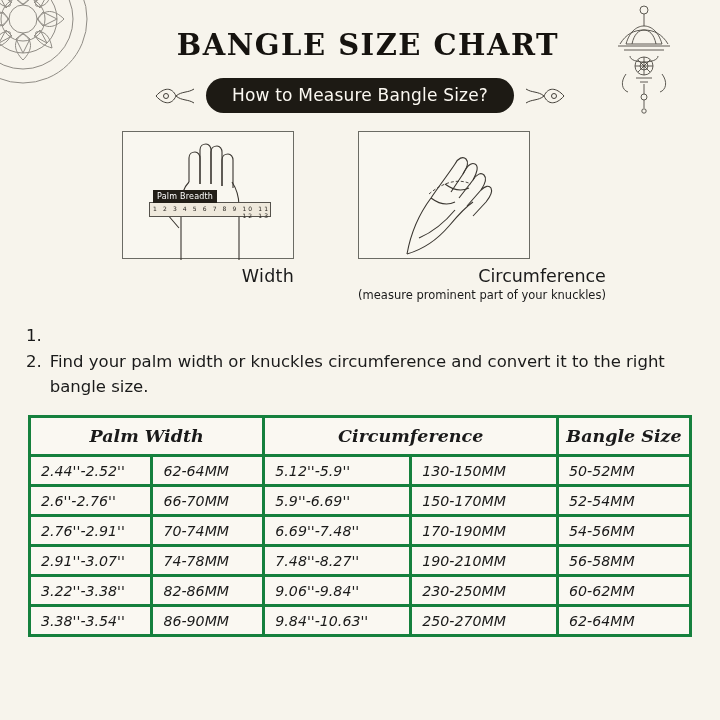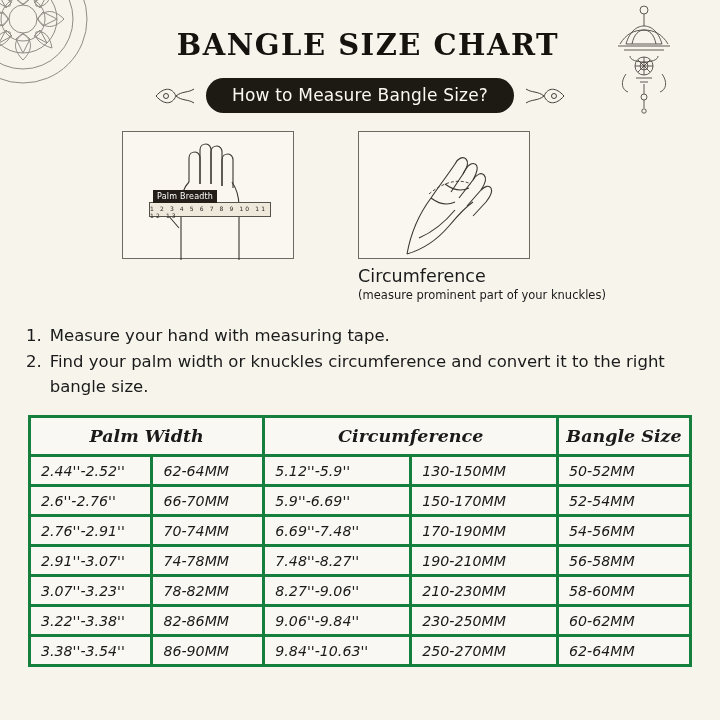--- a/index.html
+++ b/index.html
@@ -73,21 +73,21 @@
   }
 
   
   .figures {
     display: flex;
     justify-content: center;
     gap: 56px;
     margin-top: 18px;
   }
   .fig-block {
-    text-align: left;
+    text-align: right;
     padding-left: 8px;
   }
   .fig-frame {
     width: 172px;
     height: 128px;
     border: 1px solid #6b6b64;
     background: #f9f7f0;
     box-sizing: border-box;
     position: relative;
   }
@@ -278,20 +278,21 @@
           <path d="M77 52 L77 18 C77 14 80 12 83 12 C86 12 88 15 88 18 L88 52"></path>
           <path d="M88 52 L88 20 C88 16 91 14 94 14 C97 14 99 17 99 20 L99 54"></path>
           <path d="M99 54 L99 28 C99 24 102 22 105 22 C108 22 110 25 110 28 L110 56"></path>
           <path d="M58 80 C50 70 44 66 40 68 C36 70 38 76 44 82 L56 96"></path>
         </g>
       </svg>
       <div class="tape"></div>
       <div class="tape-nums">1 2 3 4 5 6 7 8 9 10 11 12 13</div>
       <div class="tape-label">Palm Breadth</div>
     </div>
+    <div class="fig-caption">Width</div>
     <div class="fig-subcaption"></div>
   </div>
 
   <div class="fig-block">
     <div class="fig-frame">
       <svg viewBox="0 0 172 128" width="172" height="128">
         <g fill="none" stroke="#3a3630" stroke-width="1.1">
           <path d="M48 122 C52 100 60 82 72 66 C80 54 88 44 96 32"></path>
           <path d="M96 32 C99 26 104 24 107 27 C110 30 108 36 104 42 L92 60"></path>
           <path d="M104 42 C108 34 112 30 116 32 C120 34 118 41 114 48 L100 66"></path>
@@ -309,21 +310,20 @@
     </div>
     <div class="fig-caption">Circumference</div>
     <div class="fig-subcaption">(measure prominent part of your knuckles)</div>
   </div>
 
 </div>
 
 <div class="steps">
   <div class="step">
     <span class="step-num">1.</span>
-    <span>Measure your hand with measuring tape.</span>
   </div>
   <div class="step">
     <span class="step-num">2.</span>
     <span>Find your palm width or knuckles circumference and convert it to the right bangle size.</span>
   </div>
 </div>
 
 <div class="table-wrap">
   <table>
     <thead>
@@ -356,27 +356,20 @@
         <td class="c-size">54-56MM</td>
       </tr>
       <tr>
         <td class="c-inch1">2.91''-3.07''</td>
         <td class="c-mm1">74-78MM</td>
         <td class="c-inch2">7.48''-8.27''</td>
         <td class="c-mm2">190-210MM</td>
         <td class="c-size">56-58MM</td>
       </tr>
       <tr>
-        <td class="c-inch1">3.07''-3.23''</td>
-        <td class="c-mm1">78-82MM</td>
-        <td class="c-inch2">8.27''-9.06''</td>
-        <td class="c-mm2">210-230MM</td>
-        <td class="c-size">58-60MM</td>
-      </tr>
-      <tr>
         <td class="c-inch1">3.22''-3.38''</td>
         <td class="c-mm1">82-86MM</td>
         <td class="c-inch2">9.06''-9.84''</td>
         <td class="c-mm2">230-250MM</td>
         <td class="c-size">60-62MM</td>
       </tr>
       <tr>
         <td class="c-inch1">3.38''-3.54''</td>
         <td class="c-mm1">86-90MM</td>
         <td class="c-inch2">9.84''-10.63''</td>

